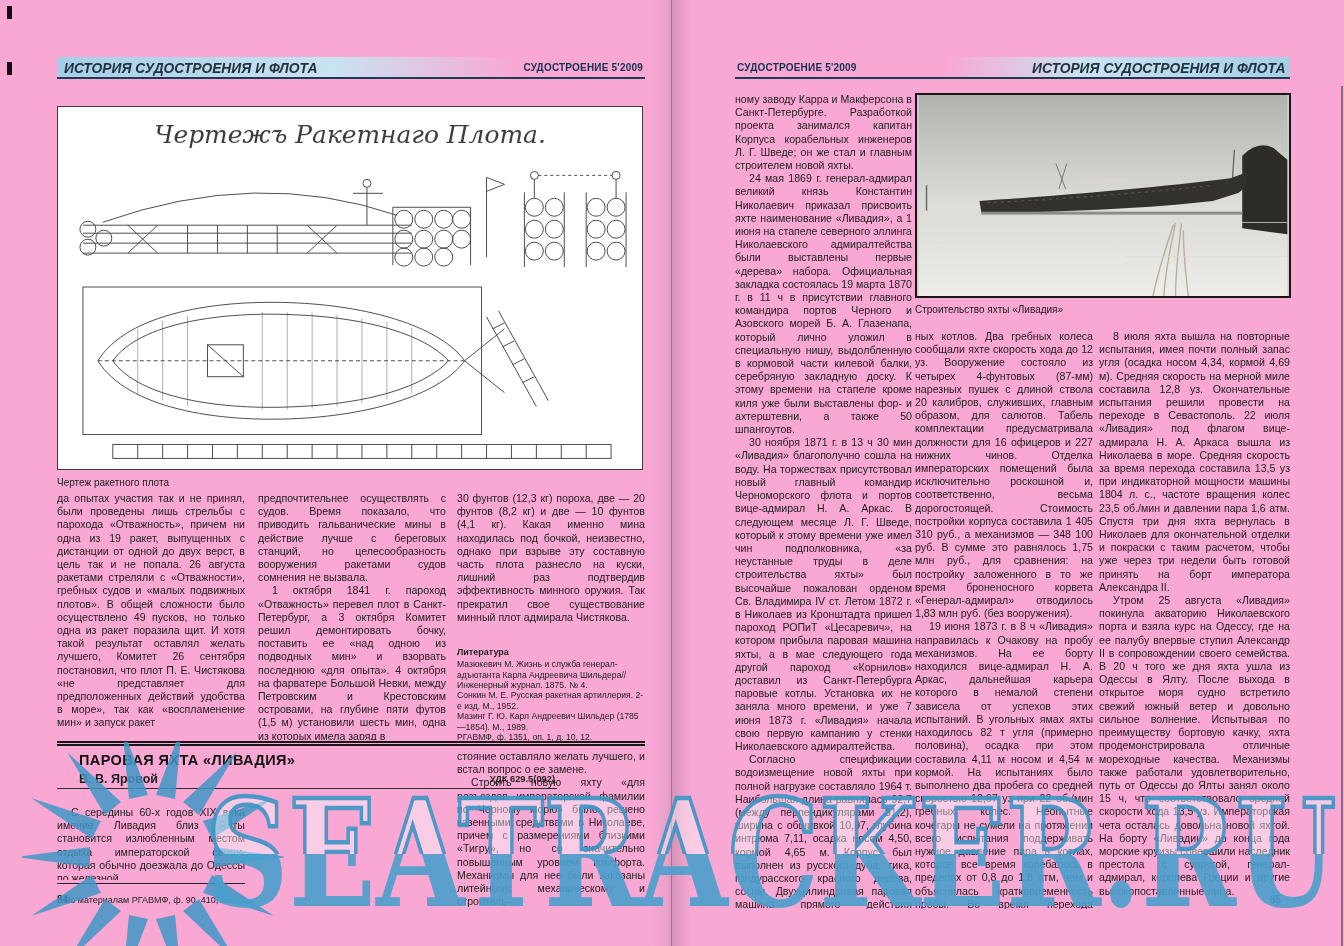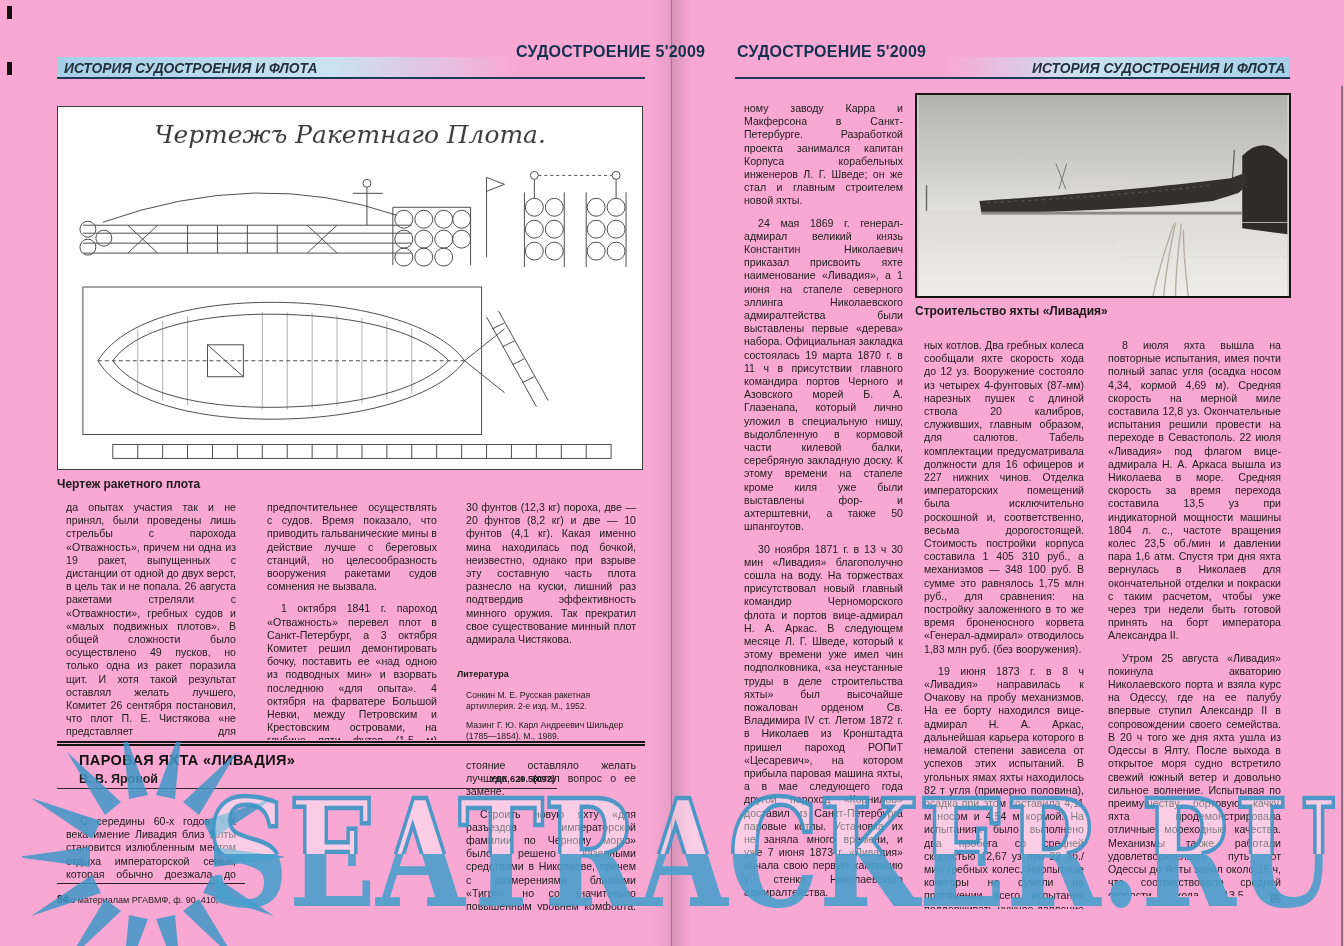--- a/index.html
+++ b/index.html
@@ -15,32 +15,32 @@
   
   .hdr{position:absolute;top:57px;height:22px;border-bottom:2px solid #1d3a57;display:flex;align-items:flex-end;box-sizing:border-box}
   .hdr-left{left:57px;width:588px}
   .hdr-right{left:735px;width:555px}
   .hdr-bar{height:20px;display:flex;align-items:center}
   .hdr-left .hdr-bar{flex:0 0 452px;background:linear-gradient(90deg,#a5cfe7 0%,#c9e3f2 60%,rgba(236,246,251,0) 100%);padding-left:7px}
   .hdr-right .hdr-bar{margin-left:auto;flex:0 0 340px;background:linear-gradient(270deg,#a5cfe7 0%,#c9e3f2 60%,rgba(236,246,251,0) 100%);justify-content:flex-end;padding-right:5px}
   .section-title{font-style:italic;font-weight:bold;font-size:15px;color:#23303e;white-space:nowrap;
                  transform:scaleX(.92);transform-origin:left center}
   .hdr-right .section-title{transform-origin:right center}
-  .issue{font-size:16px;font-weight:bold;color:#13304e;letter-spacing:.2px;padding-bottom:16px;white-space:nowrap}
+  .issue{font-size:10px;font-weight:bold;color:#13304e;letter-spacing:.2px;padding-bottom:4px;white-space:nowrap}
   .hdr-left .issue{margin-left:auto;padding-right:2px}
   .hdr-right .issue{padding-left:2px}
   
   .drawing{position:absolute;left:57px;top:106px;width:586px;height:364px;border:1.5px solid #3c3c3c;box-sizing:border-box;background:#fff;margin:0}
   .drawing svg{width:100%;height:100%}
-  .cap{position:absolute;font-size:12px;font-weight:bold;color:#1a1a1a}
+  .cap{position:absolute;font-size:10px;font-weight:normal;color:#1a1a1a}
   .cap-drawing{left:57px;top:477px}
   .cap-photo{left:915px;top:304px}
   
   .col{position:absolute;text-align:justify;font-size:10.6px;line-height:13.2px;overflow:hidden}
-  .col p{margin:9px}
+  .col p{margin:0}
   .col p.ind{text-indent:14px}
   .l-c1{left:57px;top:492px;width:188px;height:248px}
   .l-c2{left:258px;top:492px;width:188px;height:248px}
   .l-c3{left:457px;top:492px;width:188px;height:250px}
   .lit-h{font-weight:bold;font-size:9px;margin-top:22px;text-align:left}
   .lit p{font-size:8.6px;line-height:10.4px;text-align:left;text-indent:0}
   
   .dbl-rule{position:absolute;left:57px;top:741px;width:588px;height:5px;box-sizing:border-box;
             border-top:2px solid #151515;border-bottom:2px solid #151515}
   .liv-title{position:absolute;left:79px;top:752px;font-size:14.5px;font-weight:bold;letter-spacing:.4px;color:#111}
@@ -181,20 +181,21 @@
     <p>да опытах участия так и не принял, были проведены лишь стрельбы с парохода «Отважность», причем ни одна из 19 ракет, выпущенных с дистанции от одной до двух верст, в цель так и не попала. 26 августа ракетами стреляли с «Отважности», гребных судов и «малых подвижных плотов». В общей сложности было осуществлено 49 пусков, но только одна из ракет поразила щит. И хотя такой результат оставлял желать лучшего, Комитет 26 сентября постановил, что плот П. Е. Чистякова «не представляет для предположенных действий удобства в море», так как «воспламенение мин» и запуск ракет</p>
   </div>
   <div class="col l-c2">
     <p>предпочтительнее осуществлять с судов. Время показало, что приводить гальванические мины в действие лучше с береговых станций, но целесообразность вооружения ракетами судов сомнения не вызвала.</p>
     <p class="ind">1 октября 1841 г. пароход «Отважность» перевел плот в Санкт-Петербург, а 3 октября Комитет решил демонтировать бочку, поставить ее «над одною из подводных мин» и взорвать последнюю «для опыта». 4 октября на фарватере Большой Невки, между Петровским и Крестовским островами, на глубине пяти футов (1,5 м) установили шесть мин, одна из которых имела заряд в</p>
   </div>
   <div class="col l-c3">
     <p>30 фунтов (12,3 кг) пороха, две — 20 фунтов (8,2 кг) и две — 10 фунтов (4,1 кг). Какая именно мина находилась под бочкой, неизвестно, однако при взрыве эту составную часть плота разнесло на куски, лишний раз подтвердив эффективность минного оружия. Так прекратил свое существование минный плот адмирала Чистякова.</p>
     <div class="lit-h">Литература</div>
     <div class="lit">
+      <p>Мазюкевич М. Жизнь и служба генерал-адъютанта Карла Андреевича Шильдера//Инженерный журнал. 1875. № 4.</p>
       <p>Сонкин М. Е. Русская ракетная артиллерия. 2-е изд. М., 1952.</p>
       <p>Мазинг Г. Ю. Карл Андреевич Шильдер (1785—1854). М., 1989.</p>
       <p>РГАВМФ, ф. 1351, оп. 1, д. 10, 12.</p>
     </div>
   </div>
 
   <div class="dbl-rule"></div>
   <h1 class="liv-title" style="margin:0">ПАРОВАЯ ЯХТА «ЛИВАДИЯ»</h1>
   <div class="liv-byline">
     <span class="liv-author">В. В. Яровой</span>

